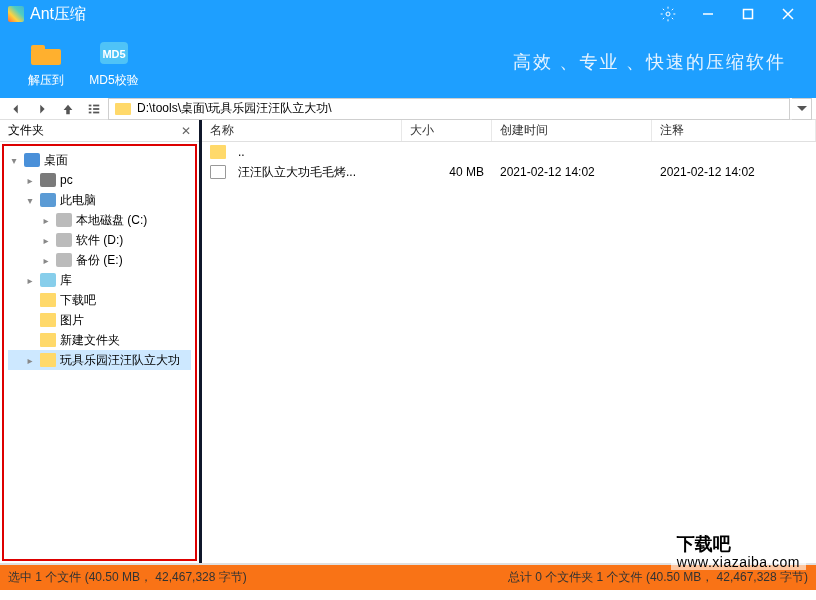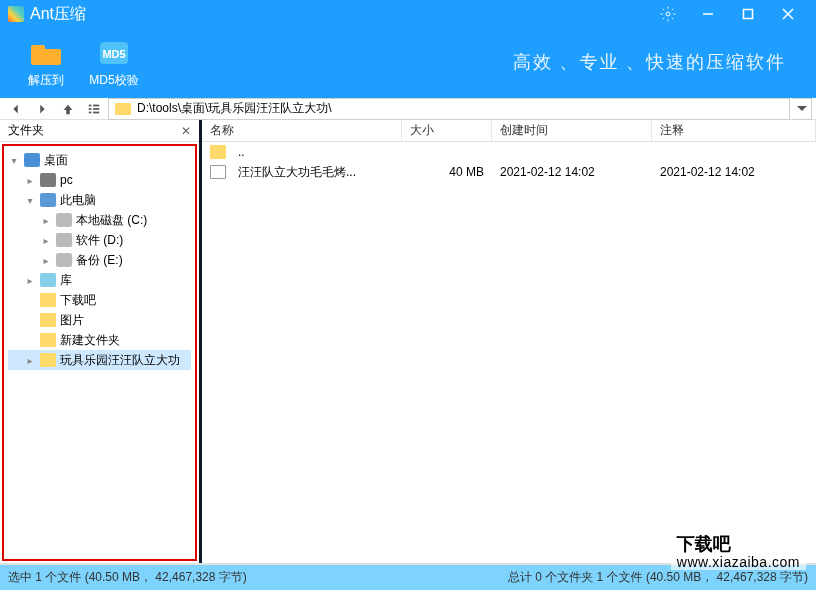--- a/index.html
+++ b/index.html
@@ -47,21 +47,21 @@
 .col-size { width: 90px; }
 .col-mod { width: 160px; }
 .col-create { width: 160px; }
 .col-note { flex: 1; }
 .list-body { flex: 1; overflow: auto; }
 .file-row { height: 20px; display: flex; align-items: center; font-size: 12px; cursor: pointer; }
 .file-row .cell { padding: 0 8px; }
 .file-row .ico-folder, .file-row .ico-file { width: 16px; height: 14px; margin: 0 4px 0 8px; flex-shrink: 0; }
 .ico-file { background: #fff; border: 1px solid #999; border-radius: 1px; }
 
-.statusbar { height: 26px; background: #7dd3fc; border-top: 1px solid #e0e0e0; display: flex; align-items: center; font-size: 12px; padding: 12px 8px; color: #333; }
+.statusbar { height: 26px; background: #f97316; border-top: 1px solid #e0e0e0; display: flex; align-items: center; font-size: 12px; padding: 12px 8px; color: #333; }
 .statusbar .sep { margin: 0 auto; }
 
 .watermark { position: absolute; right: 10px; bottom: 30px; font-size: 18px; font-weight: bold; color: #000; background: rgba(255,255,255,0.6); padding: 2px 6px 0px 6px; font-family: "SimHei", sans-serif; }
 .watermark .sub { font-size: 14px; font-weight: normal; letter-spacing: 0.5px; display:block; margin-top:-2px;}
 </style>
 </head>
 <body>
 
 <div class="titlebar">
   <div class="app-icon"></div>

